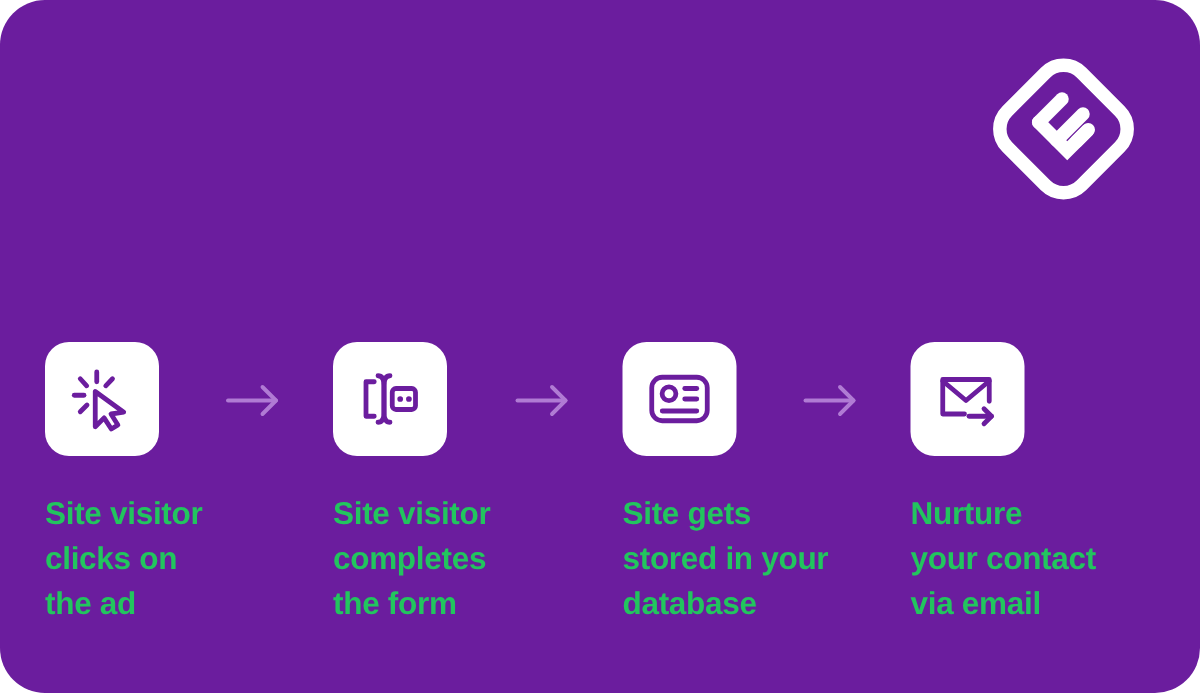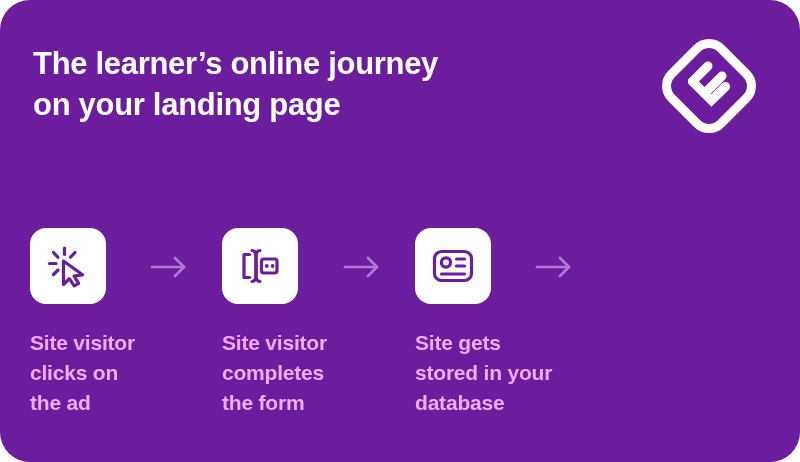--- a/index.html
+++ b/index.html
@@ -72,21 +72,21 @@
     background: #ffffff;
     border-radius: 16px;
     display: flex;
     align-items: center;
     justify-content: center;
   }
   .icon-tile svg { display: block; }
 
   .step-label {
     margin-top: 24px;
-    color: #f0abfc;
+    color: #22c55e;
     font-size: 21px;
     font-weight: bold;
     line-height: 1.42;
     letter-spacing: -0.2px;
     white-space: pre-line;
   }
 
   
   .arrow {
     position: absolute;
@@ -97,22 +97,20 @@
   .arrow svg { display: block; }
   .arrow-1 { left: 118px; }
   .arrow-2 { left: 311px; }
   .arrow-3 { left: 503px; }
 </style>
 </head>
 <body>
 
 <div class="card">
 
-  <div class="headline">The learner’s online journey
-on your landing page</div>
 
   <div class="logo">
     <svg viewBox="0 0 106 106" xmlns="http://www.w3.org/2000/svg" aria-hidden="true">
 
       <g transform="rotate(45 53 53)">
         <rect x="18" y="18" width="70" height="70" rx="17" ry="17" fill="none" stroke="#ffffff" stroke-width="9"></rect>
       </g>
 
       <g stroke="#ffffff" stroke-width="9" stroke-linecap="round" fill="none">
         <line x1="36.5" y1="48.5" x2="52" y2="33"></line>
@@ -180,20 +178,40 @@
               <line x1="11.5" y1="31" x2="34.5" y2="31"></line>
             </g>
           </svg>
         </span>
       </div>
       <div class="step-label">Site gets
 stored in your
 database</div>
     </div>
 
+    <div class="step step-4">
+      <div class="icon-tile">
+        <span>
+          <svg width="46" height="46" viewBox="0 0 46 46" xmlns="http://www.w3.org/2000/svg" aria-hidden="true">
+            <g stroke="#6B1D9E" stroke-width="3.2" fill="none" stroke-linecap="round" stroke-linejoin="round">
+
+              <path d="M37.5 24.5 L37.5 10 L6.5 10 L6.5 33 L21 33"></path>
+
+              <path d="M6.5 11 L22 24 L37.5 11"></path>
+
+              <line x1="24" y1="34.5" x2="39" y2="34.5"></line>
+              <polyline points="34,29.5 39,34.5 34,39.5"></polyline>
+            </g>
+          </svg>
+        </span>
+      </div>
+      <div class="step-label">Nurture
+your contact
+via email</div>
+    </div>
 
     <div class="arrow arrow-1">
       <svg width="44" height="30" viewBox="0 0 44 30" xmlns="http://www.w3.org/2000/svg" aria-hidden="true">
         <g stroke="#B07BD4" stroke-width="2.6" fill="none" stroke-linecap="round" stroke-linejoin="round">
           <line x1="4" y1="15" x2="36" y2="15"></line>
           <polyline points="27,6 36,15 27,24"></polyline>
         </g>
       </svg>
     </div>
     <div class="arrow arrow-2">

